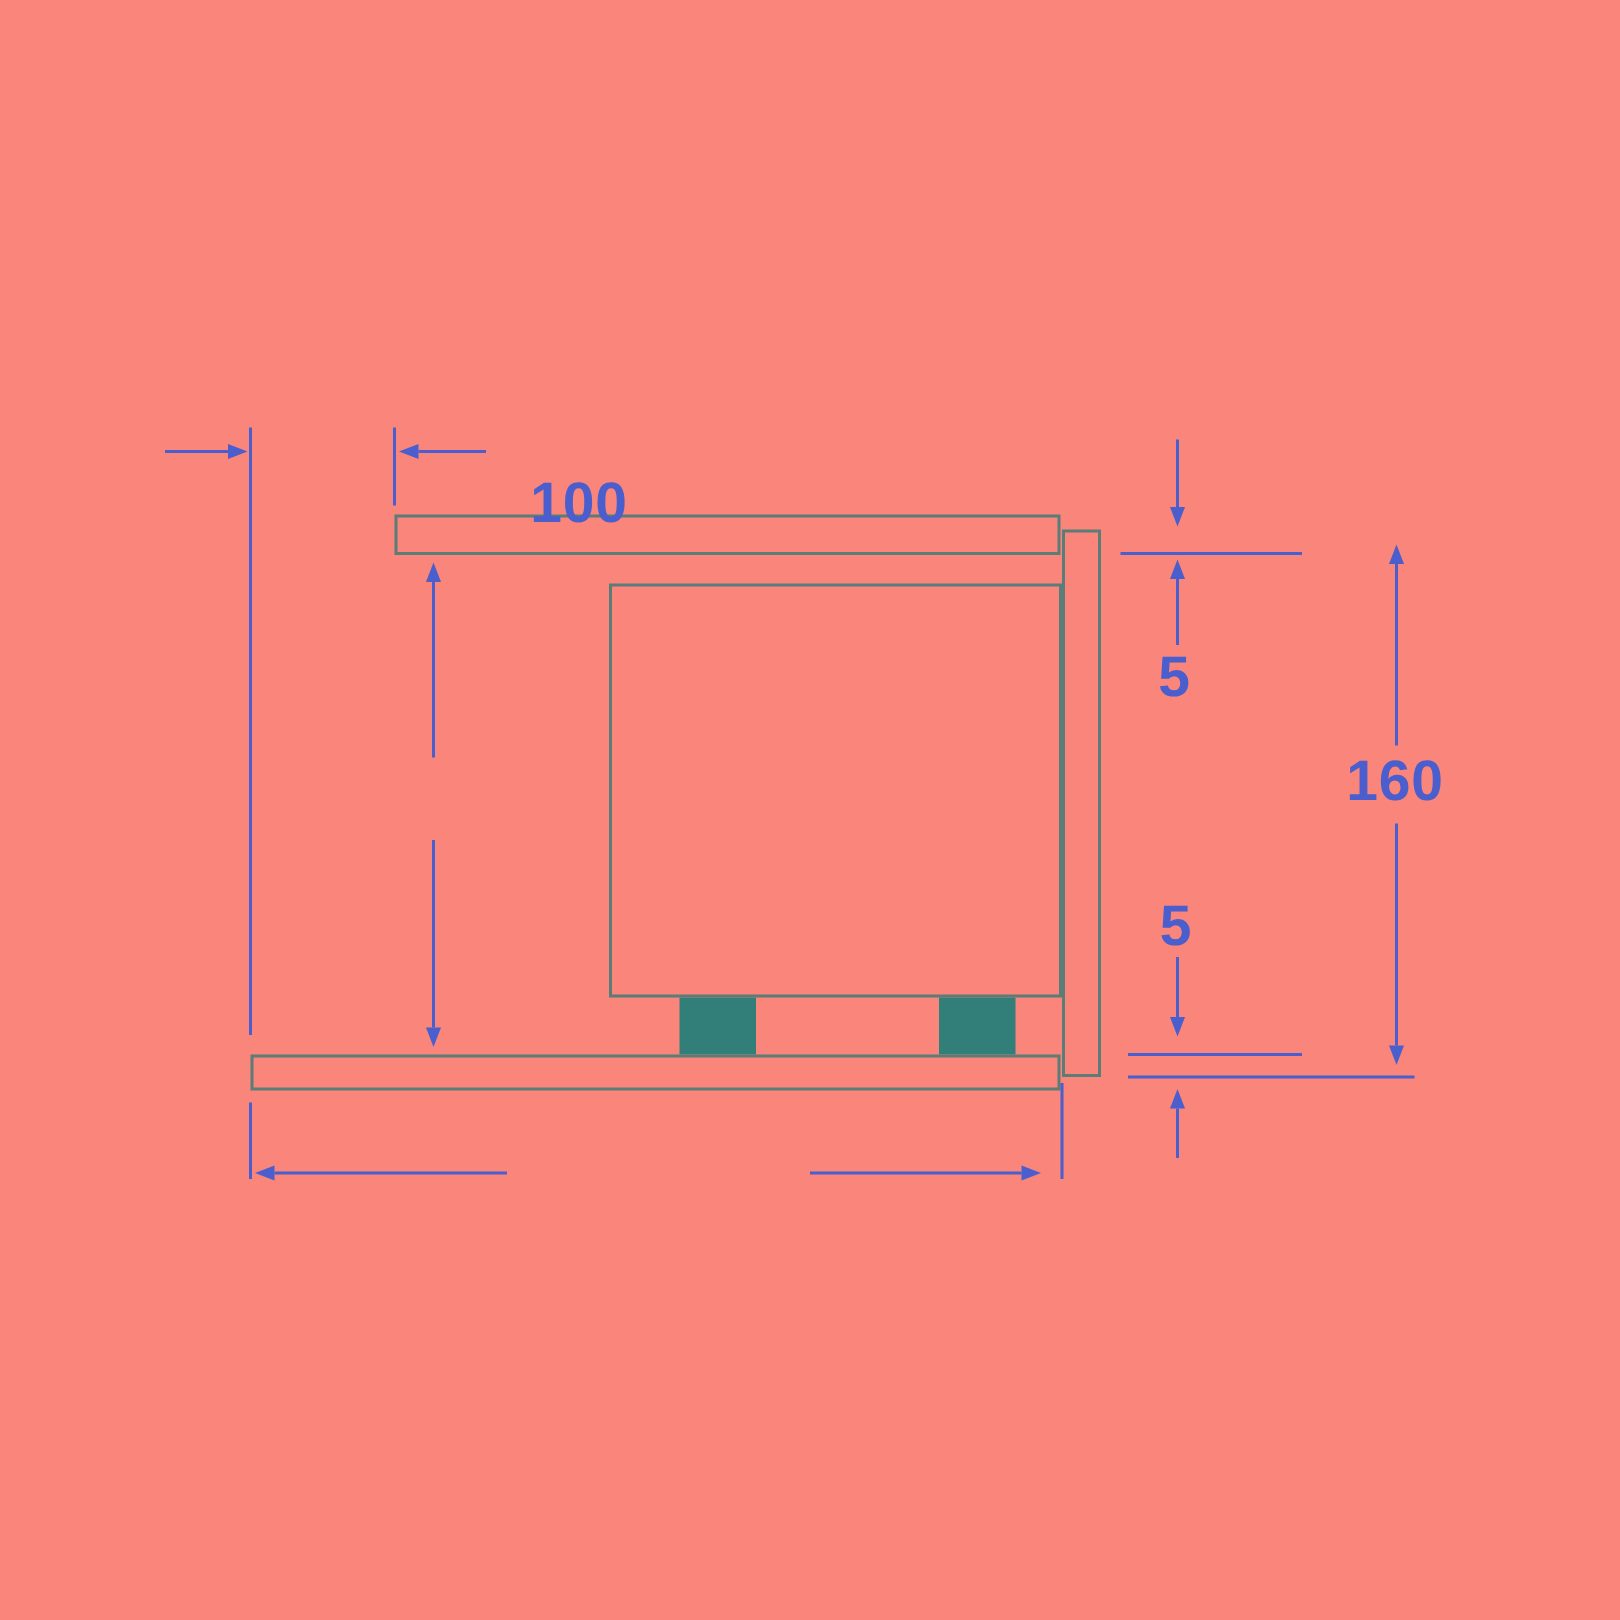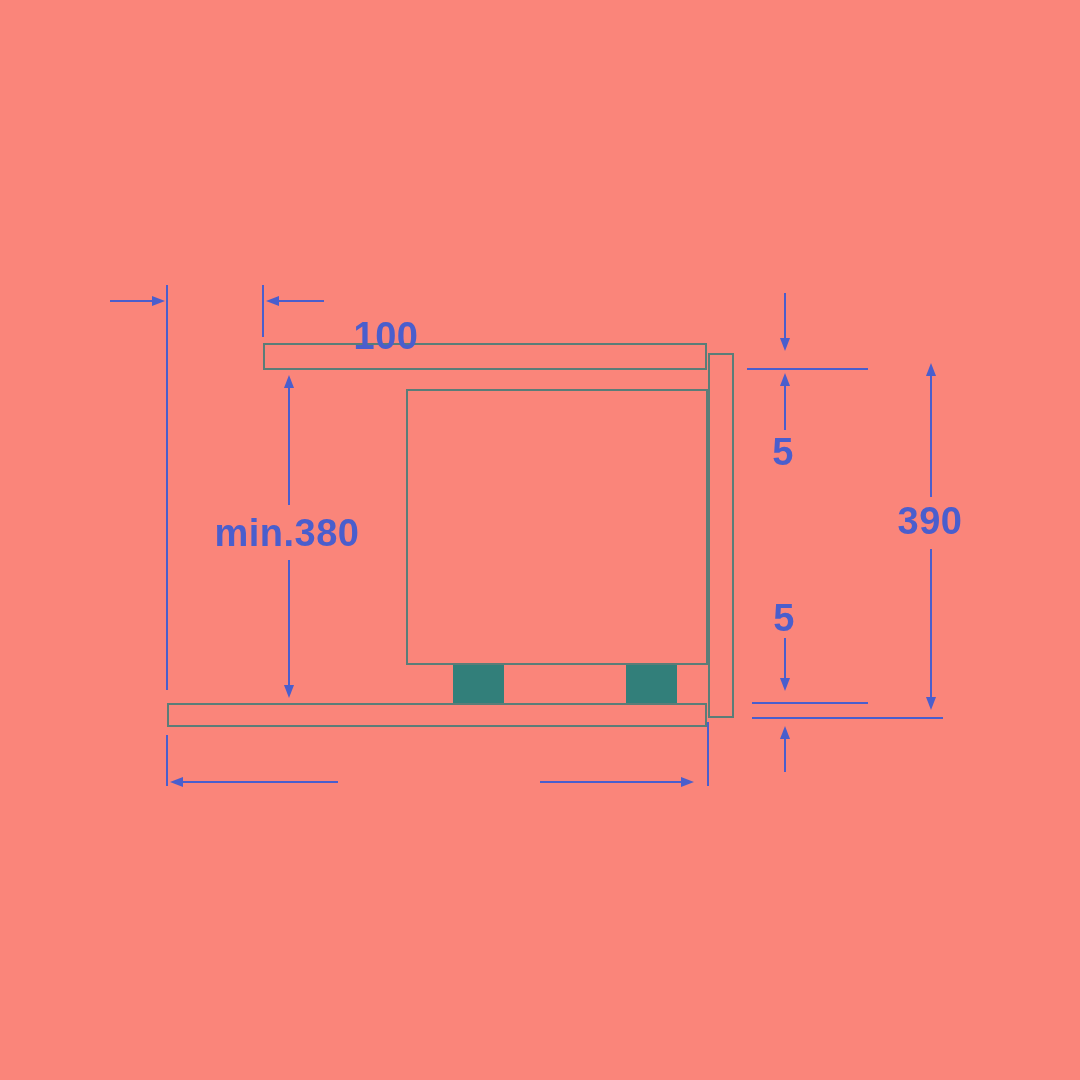--- a/index.html
+++ b/index.html
@@ -56,34 +56,33 @@
 
   <div class="h" style="left:110px;top:300px;width:42px;"></div>
   <div class="ah right" style="left:152px;top:296px;"></div>
   <div class="v" style="left:262px;top:285px;height:52px;"></div>
   <div class="ah left" style="left:266px;top:296px;"></div>
   <div class="h" style="left:279px;top:300px;width:45px;"></div>
   <div class="lbl" style="left:386px;top:296px;margin-top:40px;">100</div>
 
   <div class="ah up" style="left:284px;top:375px;"></div>
   <div class="v" style="left:288px;top:387px;height:118px;"></div>
-  <div class="lbl" style="left:287px;top:533px;">min.380</div>
   <div class="v" style="left:288px;top:560px;height:125px;"></div>
   <div class="ah down" style="left:284px;top:685px;"></div>
 
   <div class="v" style="left:784px;top:293px;height:45px;"></div>
   <div class="ah down" style="left:780px;top:338px;"></div>
   <div class="h" style="left:747px;top:368px;width:121px;"></div>
   <div class="ah up" style="left:780px;top:373px;"></div>
   <div class="v" style="left:784px;top:386px;height:44px;"></div>
   <div class="lbl" style="left:783px;top:452px;">5</div>
 
   <div class="ah up" style="left:926px;top:363px;"></div>
   <div class="v" style="left:930px;top:376px;height:121px;"></div>
-  <div class="lbl" style="left:930px;top:521px;">390</div>
+  <div class="lbl" style="left:930px;top:521px;">160</div>
   <div class="v" style="left:930px;top:549px;height:148px;"></div>
   <div class="ah down" style="left:926px;top:697px;"></div>
 
   <div class="lbl" style="left:784px;top:618px;">5</div>
   <div class="v" style="left:784px;top:638px;height:40px;"></div>
   <div class="ah down" style="left:780px;top:678px;"></div>
   <div class="h" style="left:752px;top:702px;width:116px;"></div>
   <div class="h" style="left:752px;top:717px;width:191px;"></div>
   <div class="ah up" style="left:780px;top:726px;"></div>
   <div class="v" style="left:784px;top:739px;height:33px;"></div>

